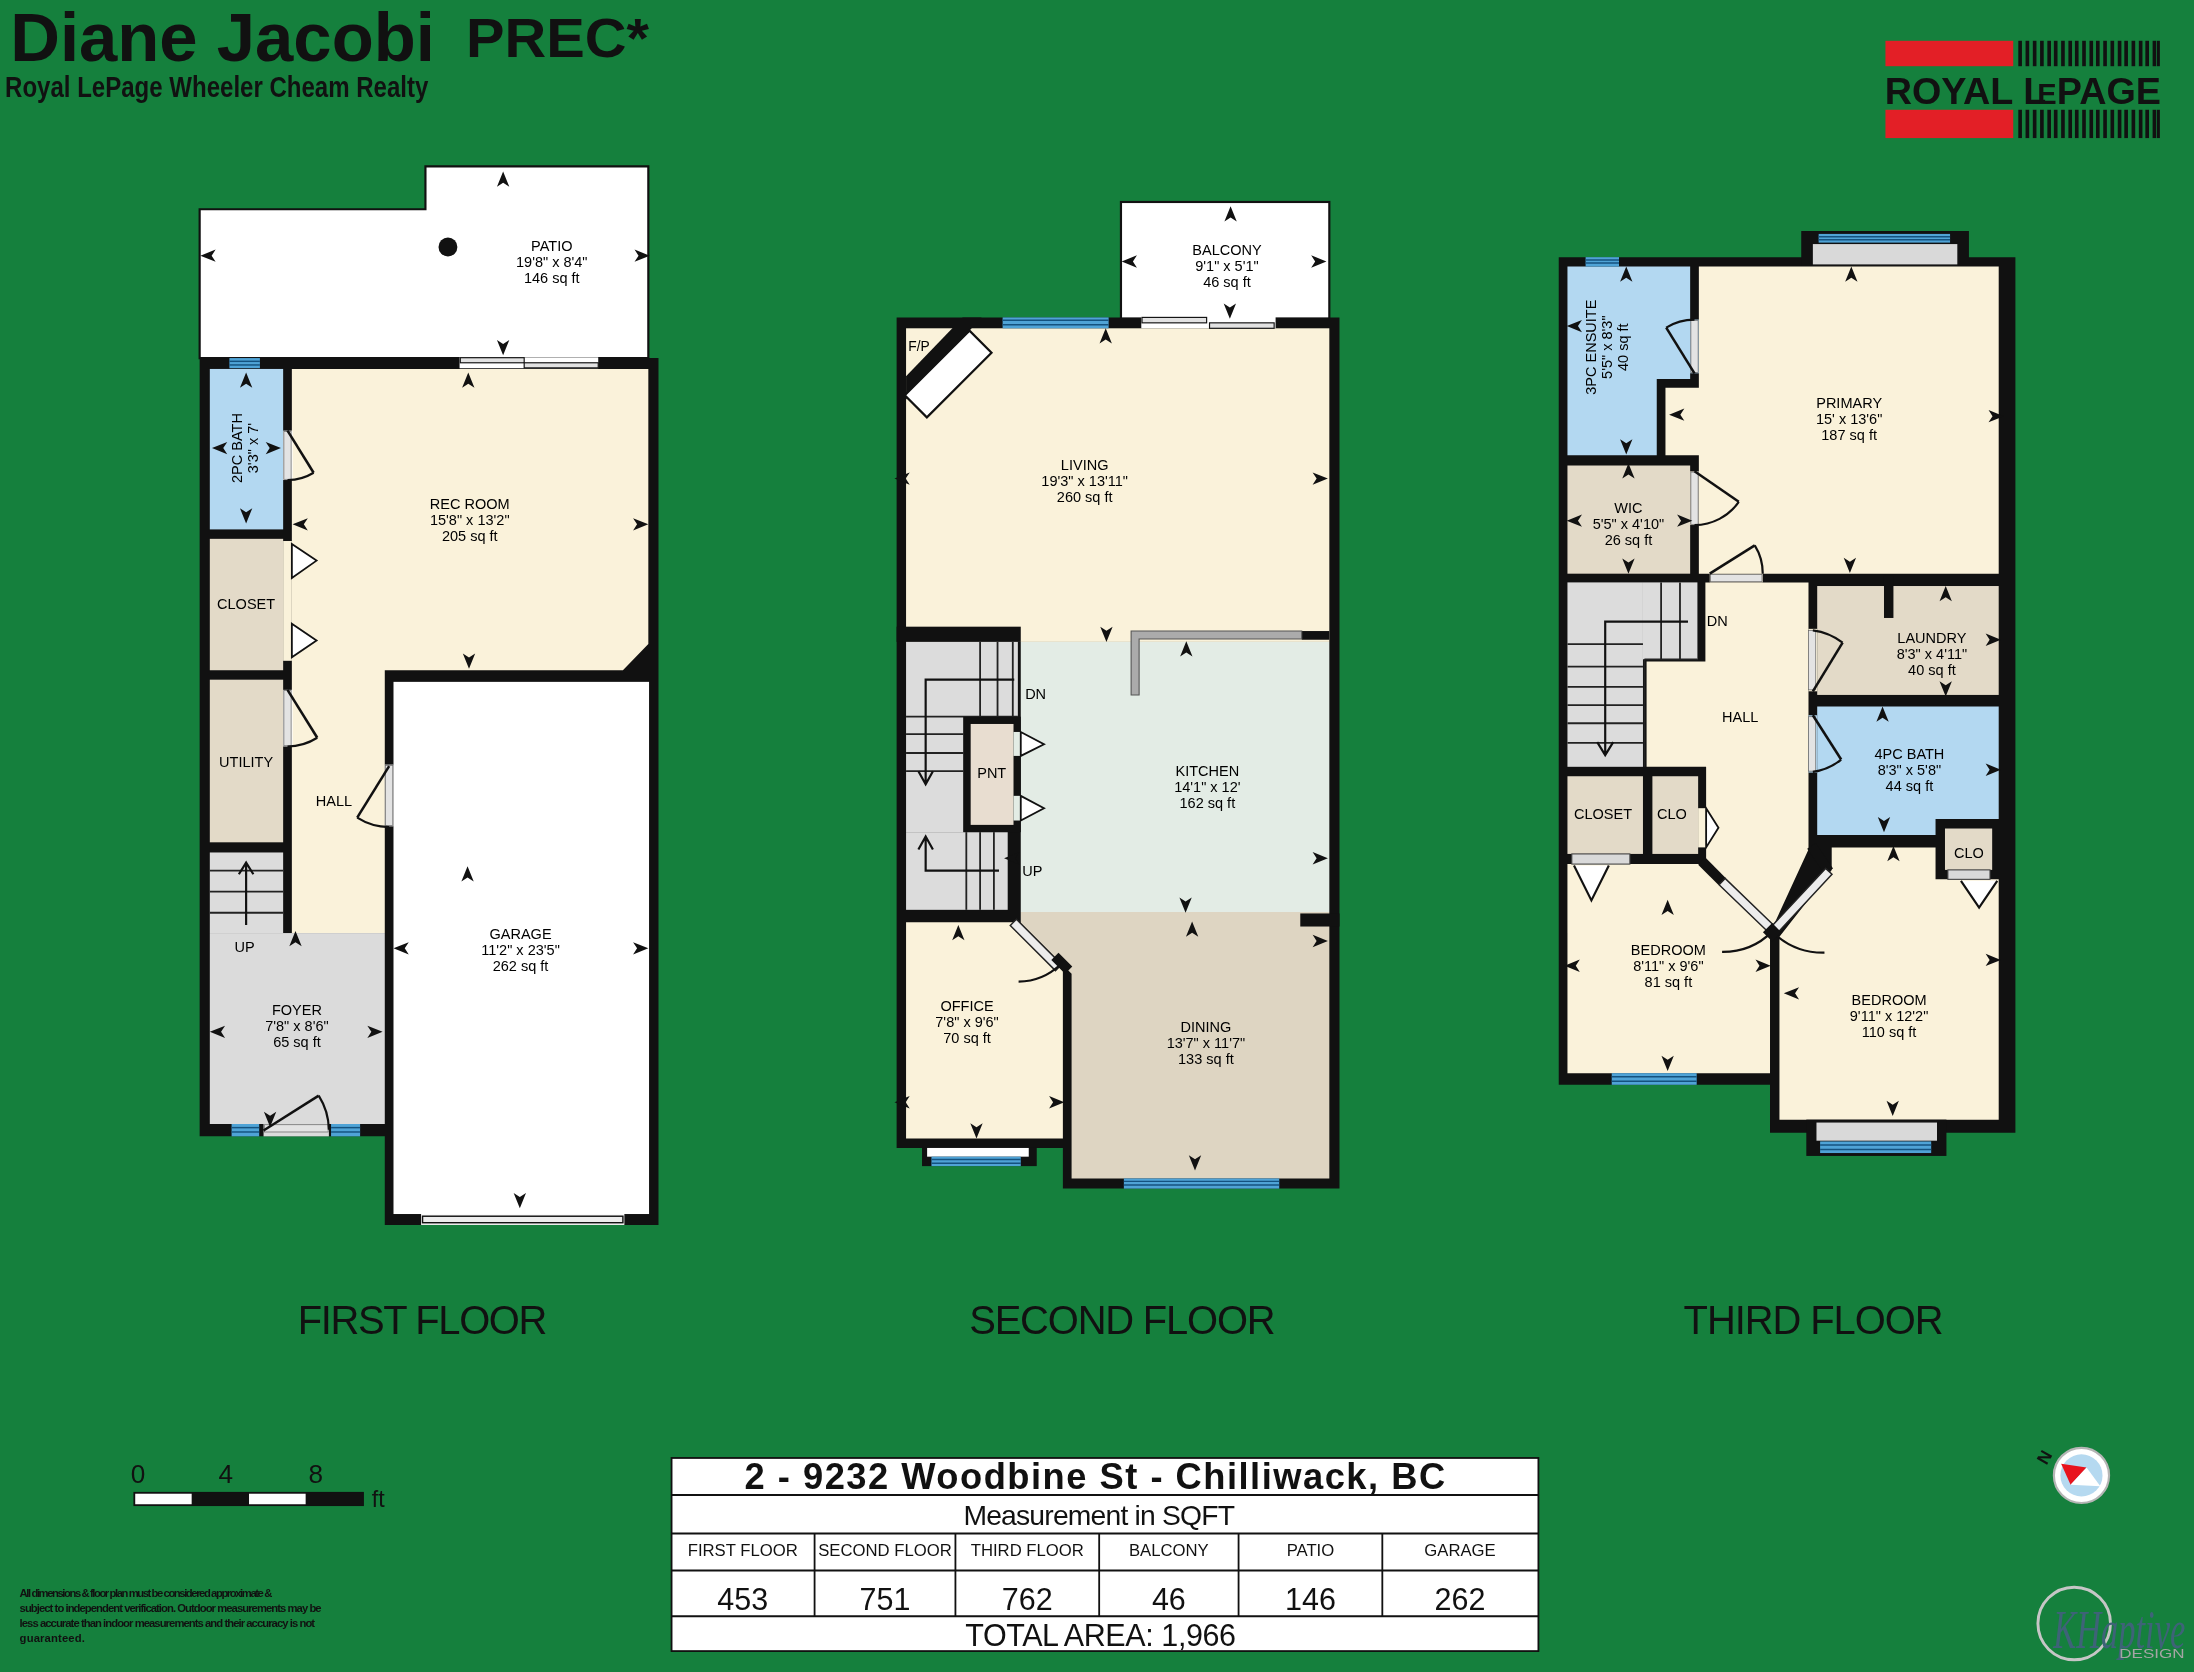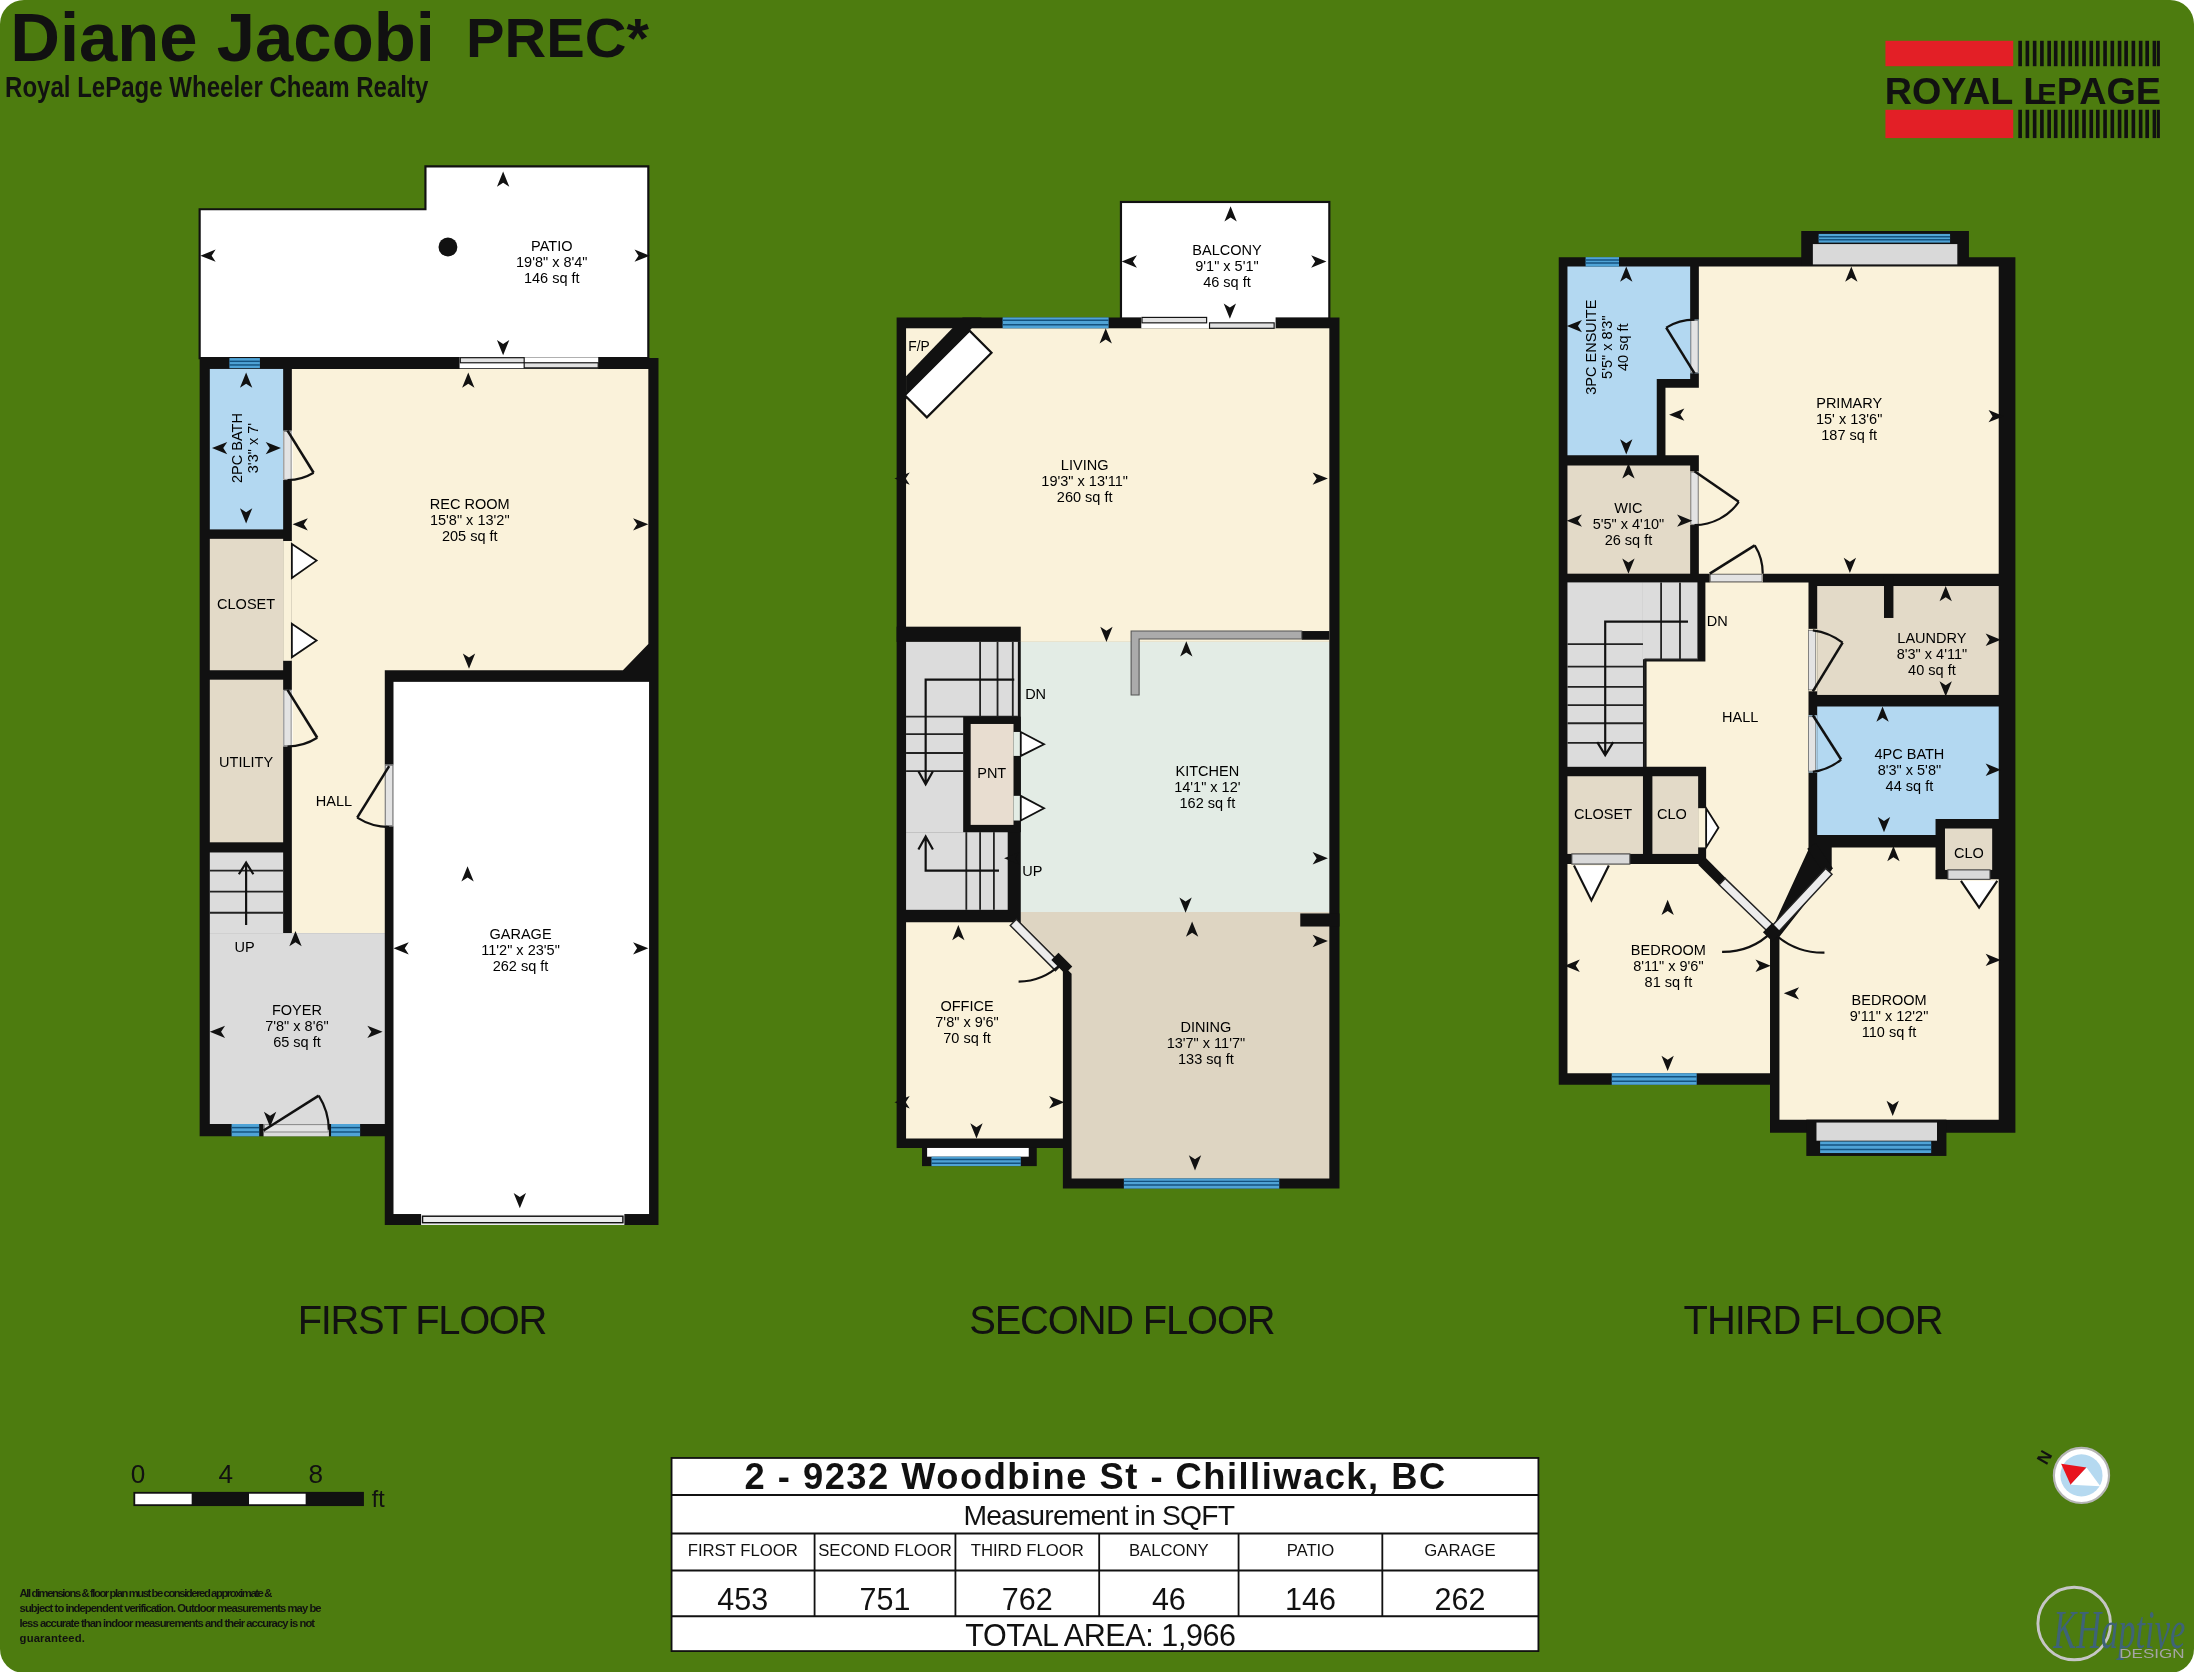--- a/index.html
+++ b/index.html
@@ -1,17 +1,17 @@
 <!DOCTYPE html>
 <html style="font-size:11.6px"><head>
 <meta charset="utf-8">
 <style>
 html,body{margin:0;padding:0;background:#fff;}
-#page{position:relative;width:2194px;height:1673px;background:#4d7c0f;overflow:hidden;
-font-family:"Liberation Sans",sans-serif;border-radius:24px;}
+#page{position:relative;width:2194px;height:1673px;background:#15803d;overflow:hidden;
+font-family:"Liberation Sans",sans-serif;}
 svg{display:block;}
 </style>
 </head>
 <body>
 <div id="page">
 <svg width="2194" height="1673" viewBox="0 0 3022 2304">
 <defs>
 <g id="arr">
           <path d="M0,-11 L8.5,10 L0,4.5 L-8.5,10 Z" fill="#111"></path>
         </g>

